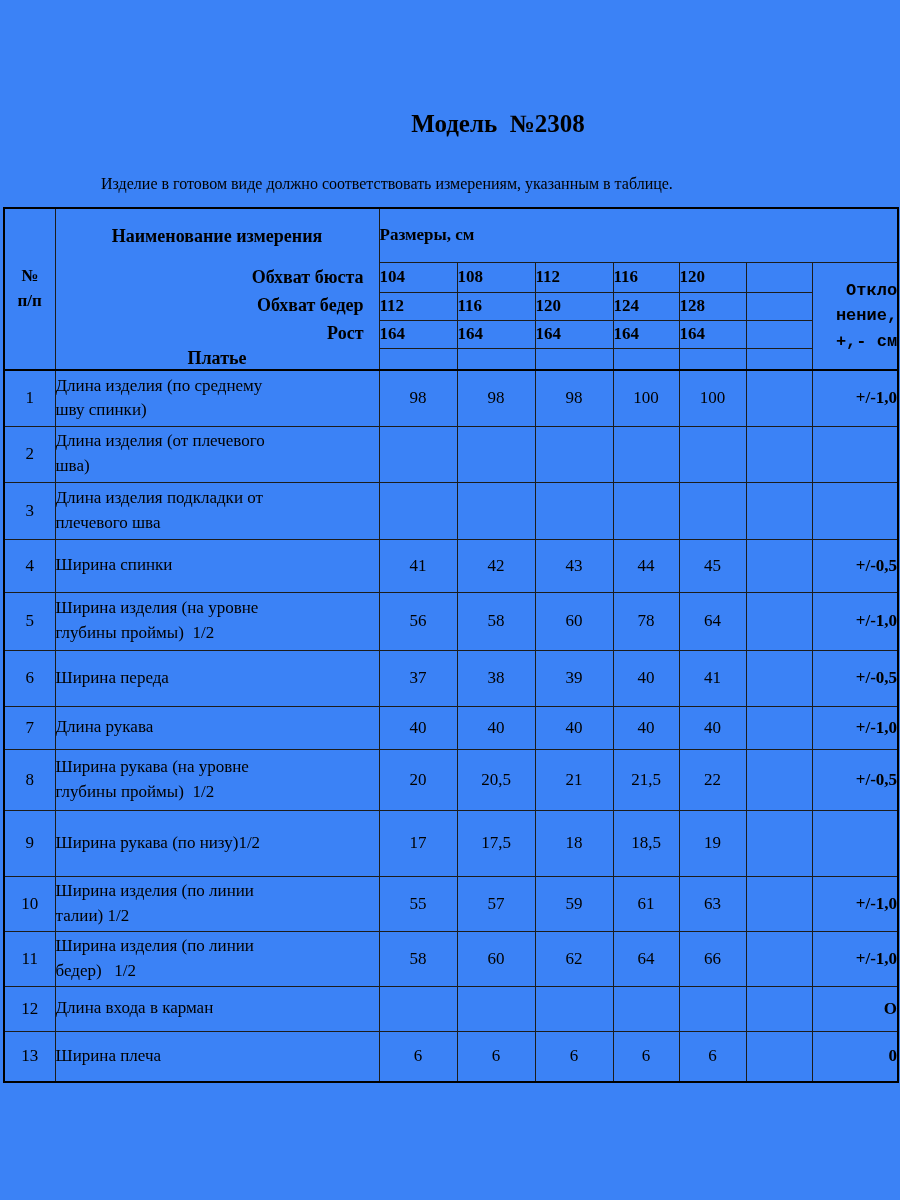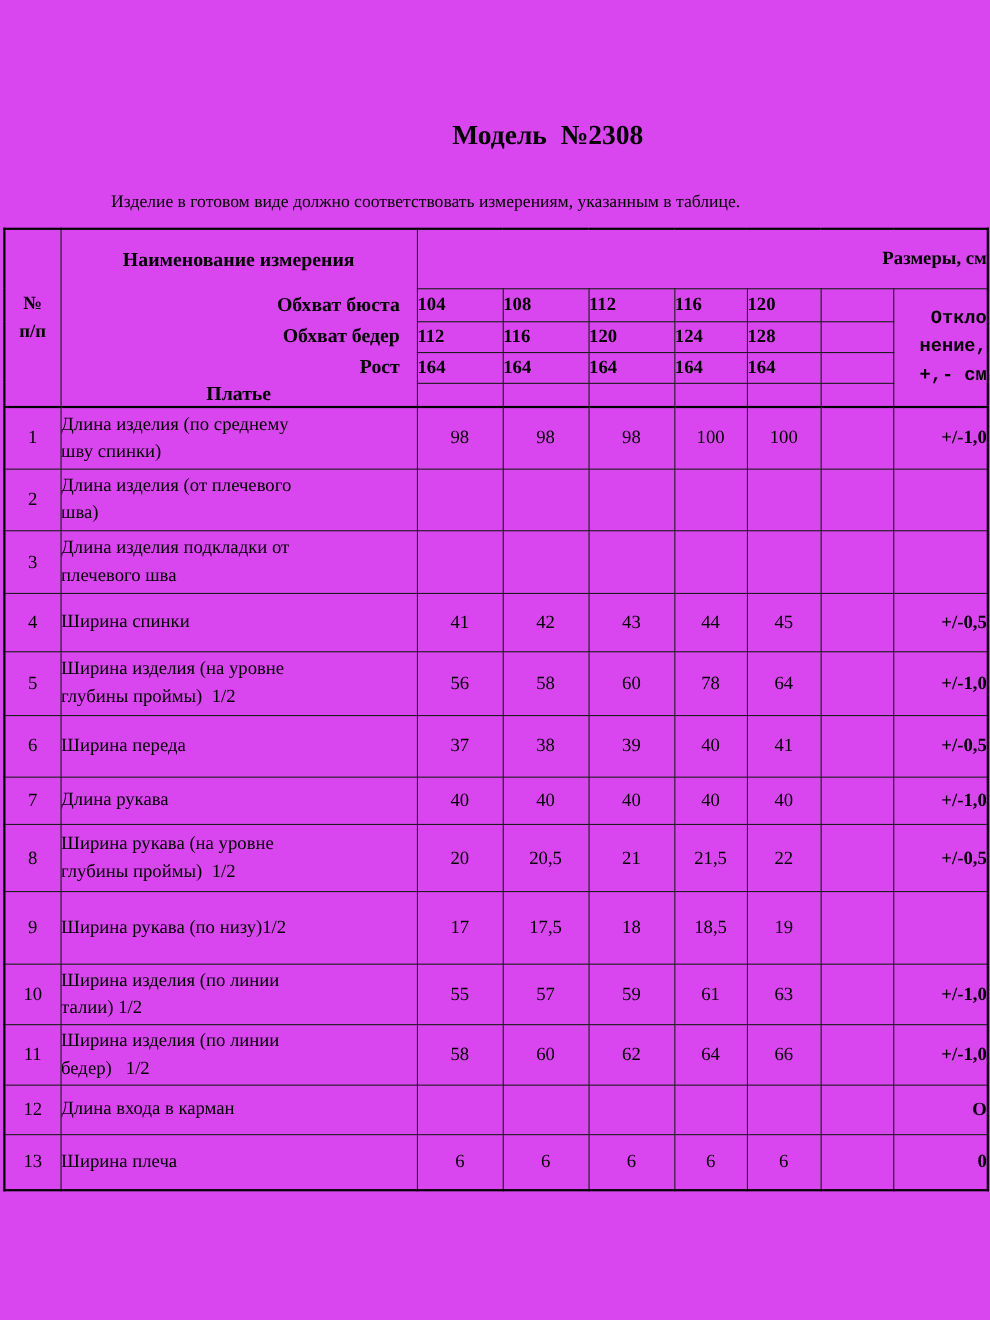--- a/index.html
+++ b/index.html
@@ -1,17 +1,17 @@
 <!DOCTYPE html>
 <html><head>
 <meta charset="utf-8">
 <style>
   html,body { margin:0; padding:0; background:#ffffff; }
   .page {
-    position:relative; width:900px; height:1200px; background:#d946ef;
+    position:relative; width:900px; height:1200px; background:#3b82f6;
     color:#000; font-family:"Liberation Serif", serif; overflow:hidden;
   }
   .doc-title {
     position:absolute; top:110px; left:0; width:900px; box-sizing:border-box;
     padding-left:96px; text-align:center; font-size:25px; font-weight:bold;
     white-space:pre;
   }
   .doc-intro {
     position:absolute; top:174px; left:101px; width:799px;
     font-size:16px; line-height:1.2;
@@ -29,21 +29,21 @@
   .num-hdr {
     text-align:center; font-weight:bold; font-size:18px;
     white-space:pre-wrap; line-height:1.45;
   }
   .name-hdr { vertical-align:top; }
   .nh { display:flex; align-items:center; font-weight:bold; font-size:18px; box-sizing:border-box; }
   .nh-center { justify-content:center; }
   .nh-right { justify-content:flex-end; padding-right:15px; }
   .sizes-hdr {
     font-weight:bold; font-size:18.5px; vertical-align:top;
-    padding-top:7px; padding-left:96px; text-align:right;
+    padding-top:7px; padding-left:96px; text-align:left;
   }
   .size-head { text-align:left; font-weight:bold; font-size:18px; }
   .dev-hdr {
     font-weight:bold; font-size:17.5px; text-align:right;
     padding-left:8px; white-space:pre-wrap; line-height:1.5;font-family:Liberation Mono, monospace;
   }
   .thickb td { border-bottom-width:2px; }
   .sep { border-bottom:2px solid #000 !important; }
   
   .cell-num { text-align:center; font-size:17.5px; }

